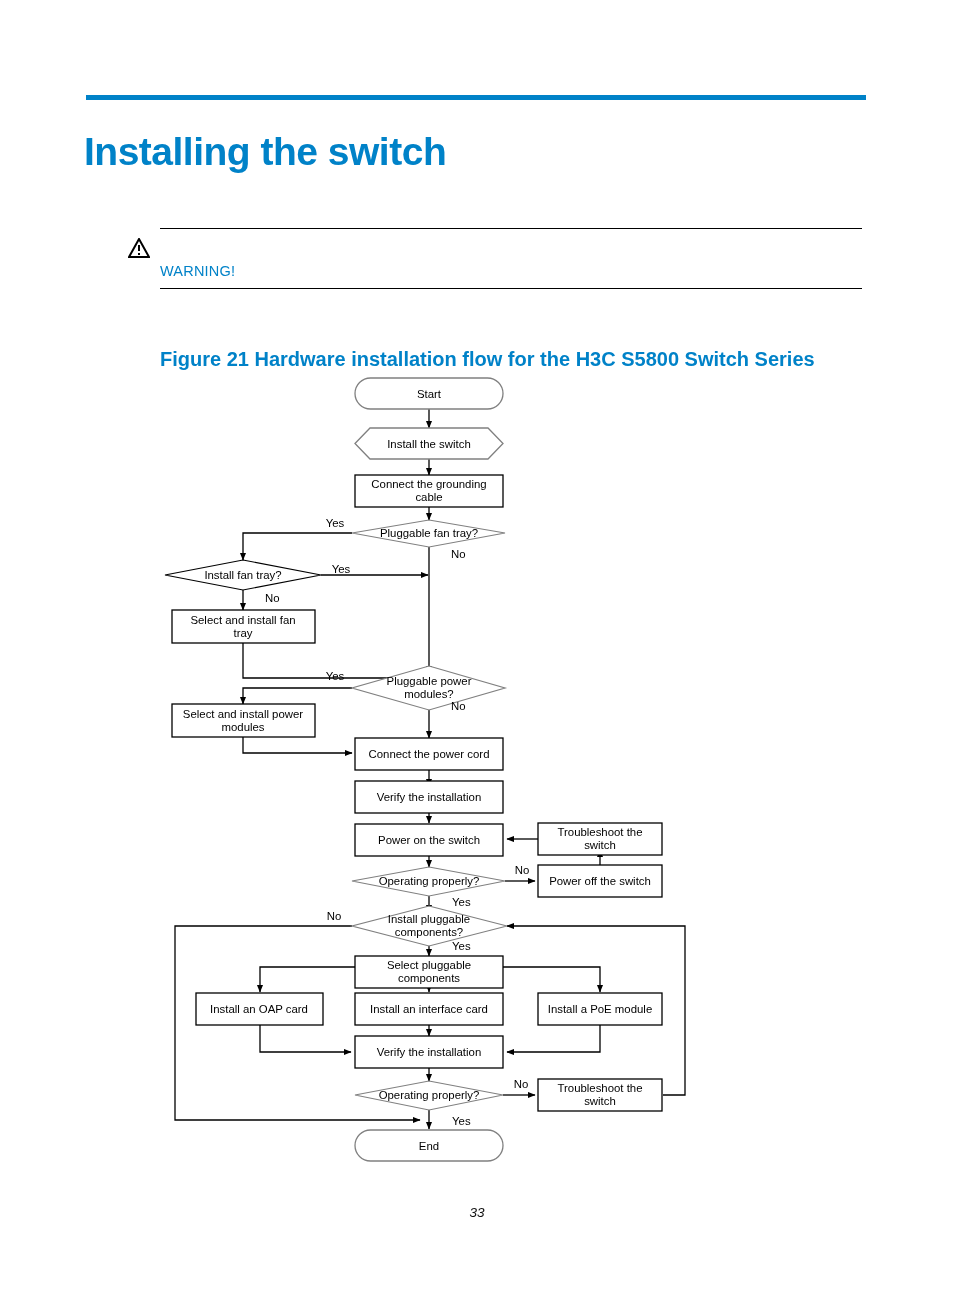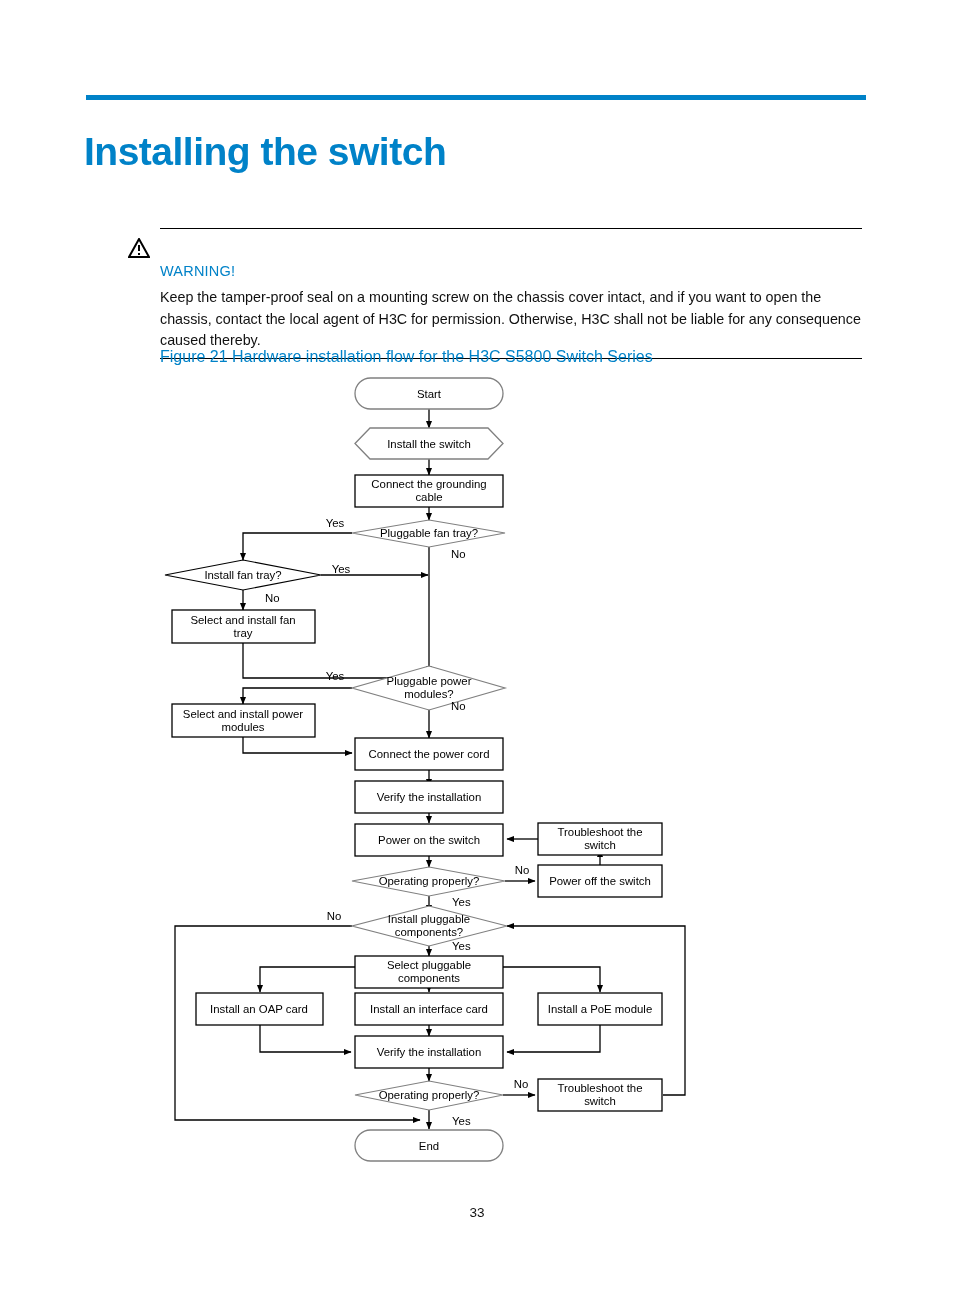--- a/index.html
+++ b/index.html
@@ -85,22 +85,22 @@
     line-height: 1.52;
     color: #111111;
     text-align: left;
   }
 
   
   .fig-caption {
     position: absolute;
     left: 160px;
     top: 348px;
-    font-size: 16px;
-    font-weight: normal;
+    font-size: 20px;
+    font-weight: bold;
     color: #0082c8;
   }
 
   
   .flow-wrap {
     position: absolute;
     left: 0px;
     top: 370px;
     width: 880px;
     height: 810px;
@@ -121,20 +121,21 @@
 
   
   .page-number {
     position: absolute;
     left: 0;
     top: 1205px;
     width: 954px;
     text-align: center;
     font-size: 13.5px;
     color: #111111;
+    font-style: italic;
   }
 </style>
 </head>
 <body>
 
 <div class="page">
 
   <div class="title-rule"></div>
   <h1 class="page-title">Installing the switch</h1>
 
@@ -142,21 +143,20 @@
     <div class="warn-rule-top"></div>
     <div class="warn-inner">
       <div class="warn-head">
         <svg class="warn-icon" viewBox="0 0 22 20">
           <polygon points="11,1 21,19 1,19" fill="none" stroke="#000000" stroke-width="2"></polygon>
           <rect x="10" y="7" width="2" height="6" fill="#000000"></rect>
           <rect x="10" y="15" width="2" height="2" fill="#000000"></rect>
         </svg>
         <span class="warn-label">WARNING!</span>
       </div>
-      <div class="warn-text">Keep the tamper-proof seal on a mounting screw on the chassis cover intact, and if you want to open the chassis, contact the local agent of H3C for permission. Otherwise, H3C shall not be liable for any consequence caused thereby.</div>
     </div>
     <div class="warn-rule-bottom"></div>
   </div>
 
   <div class="fig-caption">Figure 21 Hardware installation flow for the H3C S5800 Switch Series</div>
 
   <div class="flow-wrap">
     <svg class="flow-svg" width="954" height="810" viewBox="0 0 954 810" xmlns="http://www.w3.org/2000/svg">
       <defs>
         <marker id="arr" markerWidth="9" markerHeight="9" refX="7.4" refY="3.2" orient="auto" markerUnits="userSpaceOnUse">

